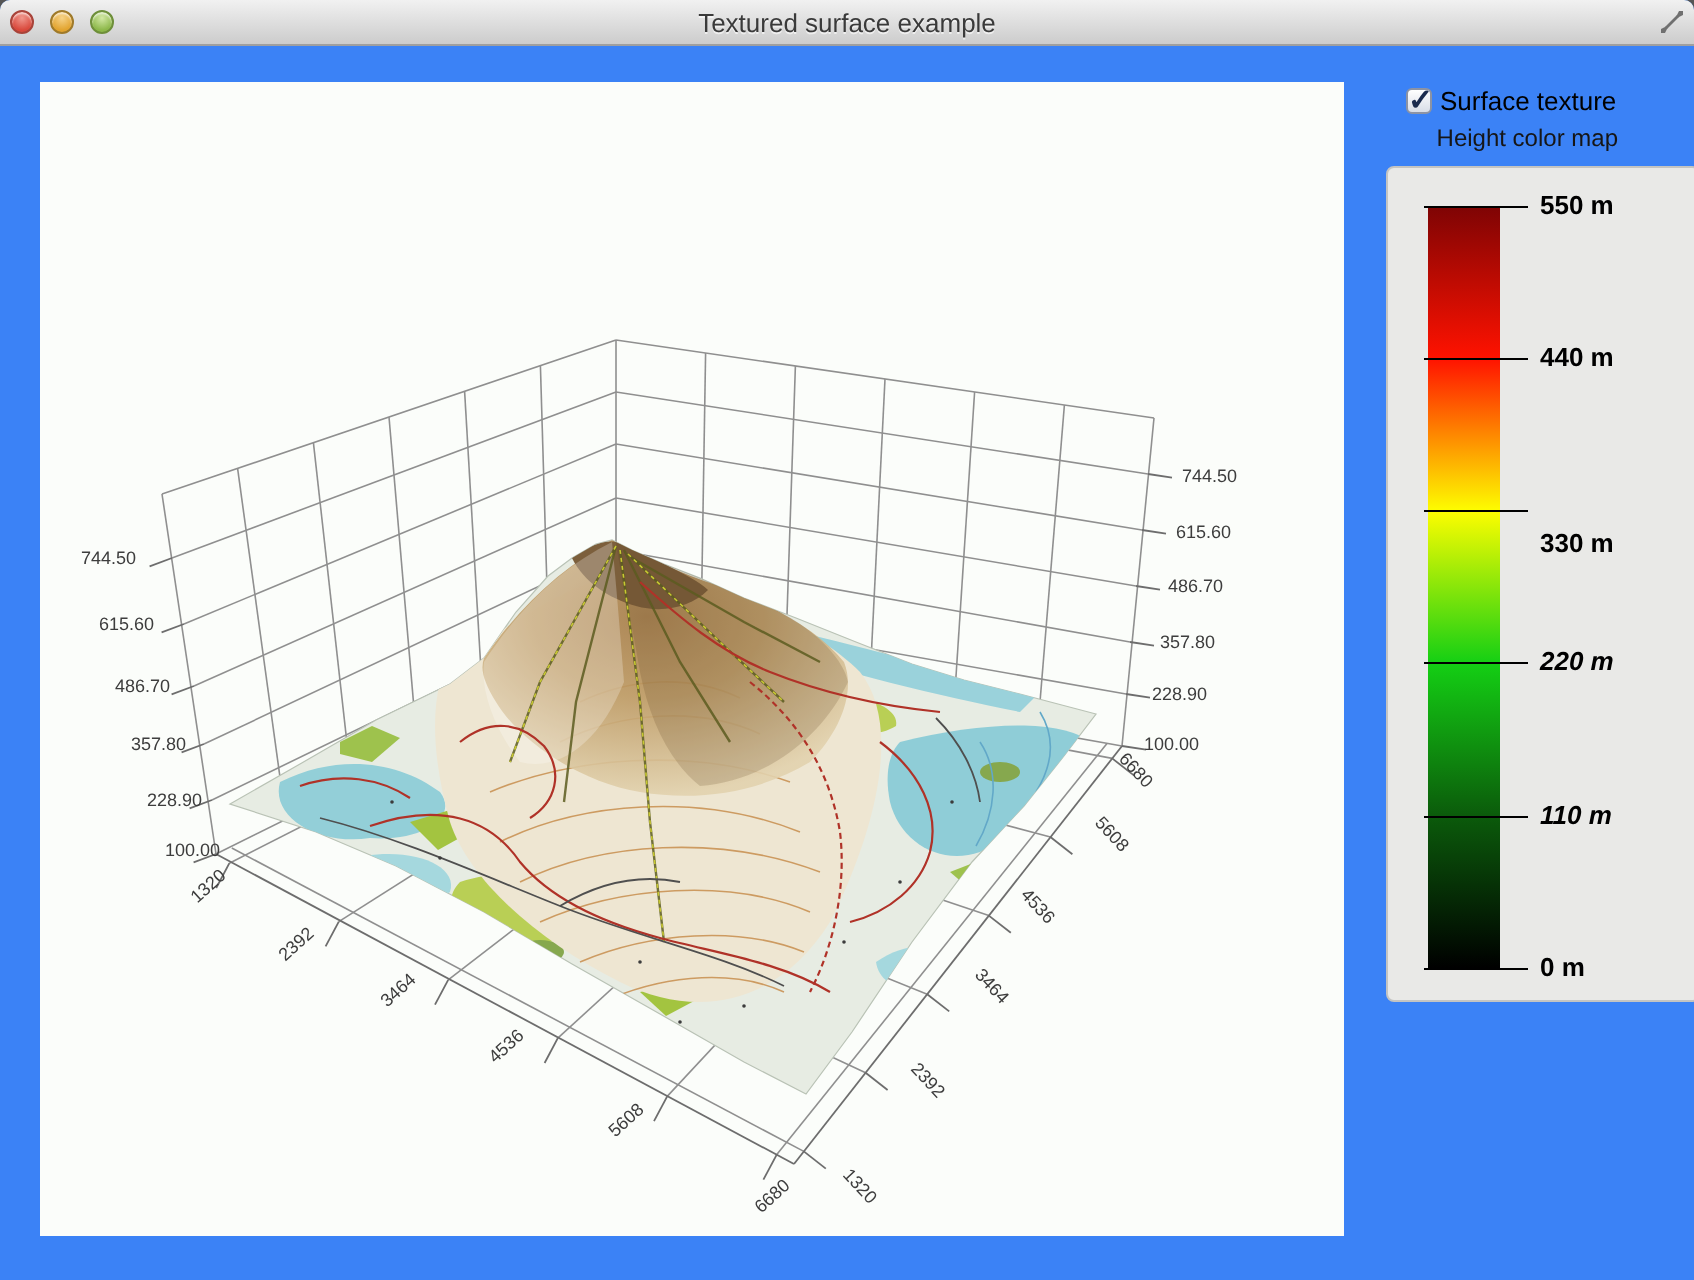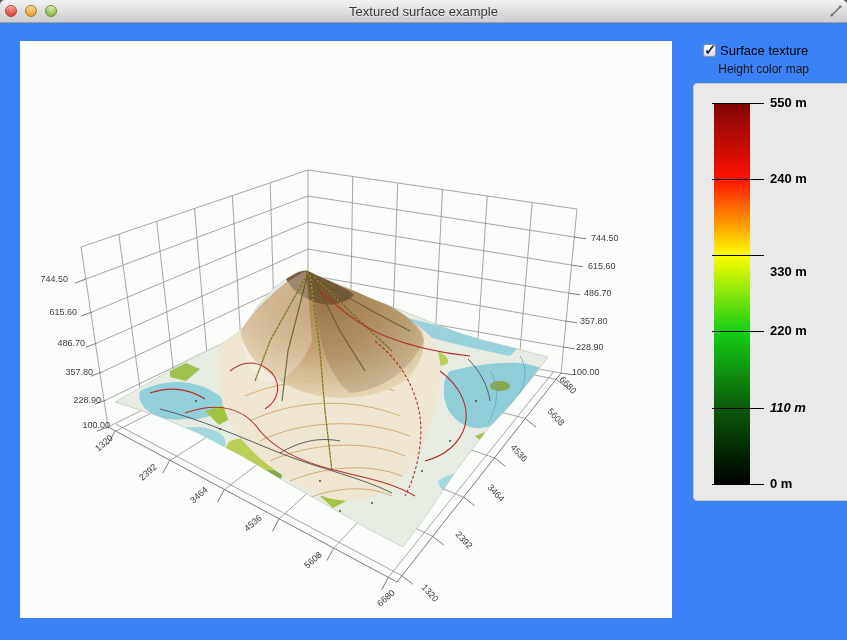--- a/index.html
+++ b/index.html
@@ -278,20 +278,20 @@
 
   <div class="legend-frame">
     <div class="grad-bar"></div>
     <div class="grad-tick" style="top:19px;"></div>
     <div class="grad-tick" style="top:95px;"></div>
     <div class="grad-tick" style="top:171px;"></div>
     <div class="grad-tick" style="top:247px;"></div>
     <div class="grad-tick" style="top:324px;"></div>
     <div class="grad-tick" style="top:400px;"></div>
     <div class="grad-label" style="top:11px;">550 m</div>
-    <div class="grad-label" style="top:87px;">240 m</div>
+    <div class="grad-label" style="top:87px;">440 m</div>
     <div class="grad-label" style="top:180px;">330 m</div>
-    <div class="grad-label" style="top:239px;">220 m</div>
+    <div class="grad-label" style="top:239px;font-style:italic;">220 m</div>
     <div class="grad-label" style="top:316px;font-style:italic;">110 m</div>
     <div class="grad-label" style="top:392px;">0 m</div>
   </div>
 
 </div>
 
 </body></html>

